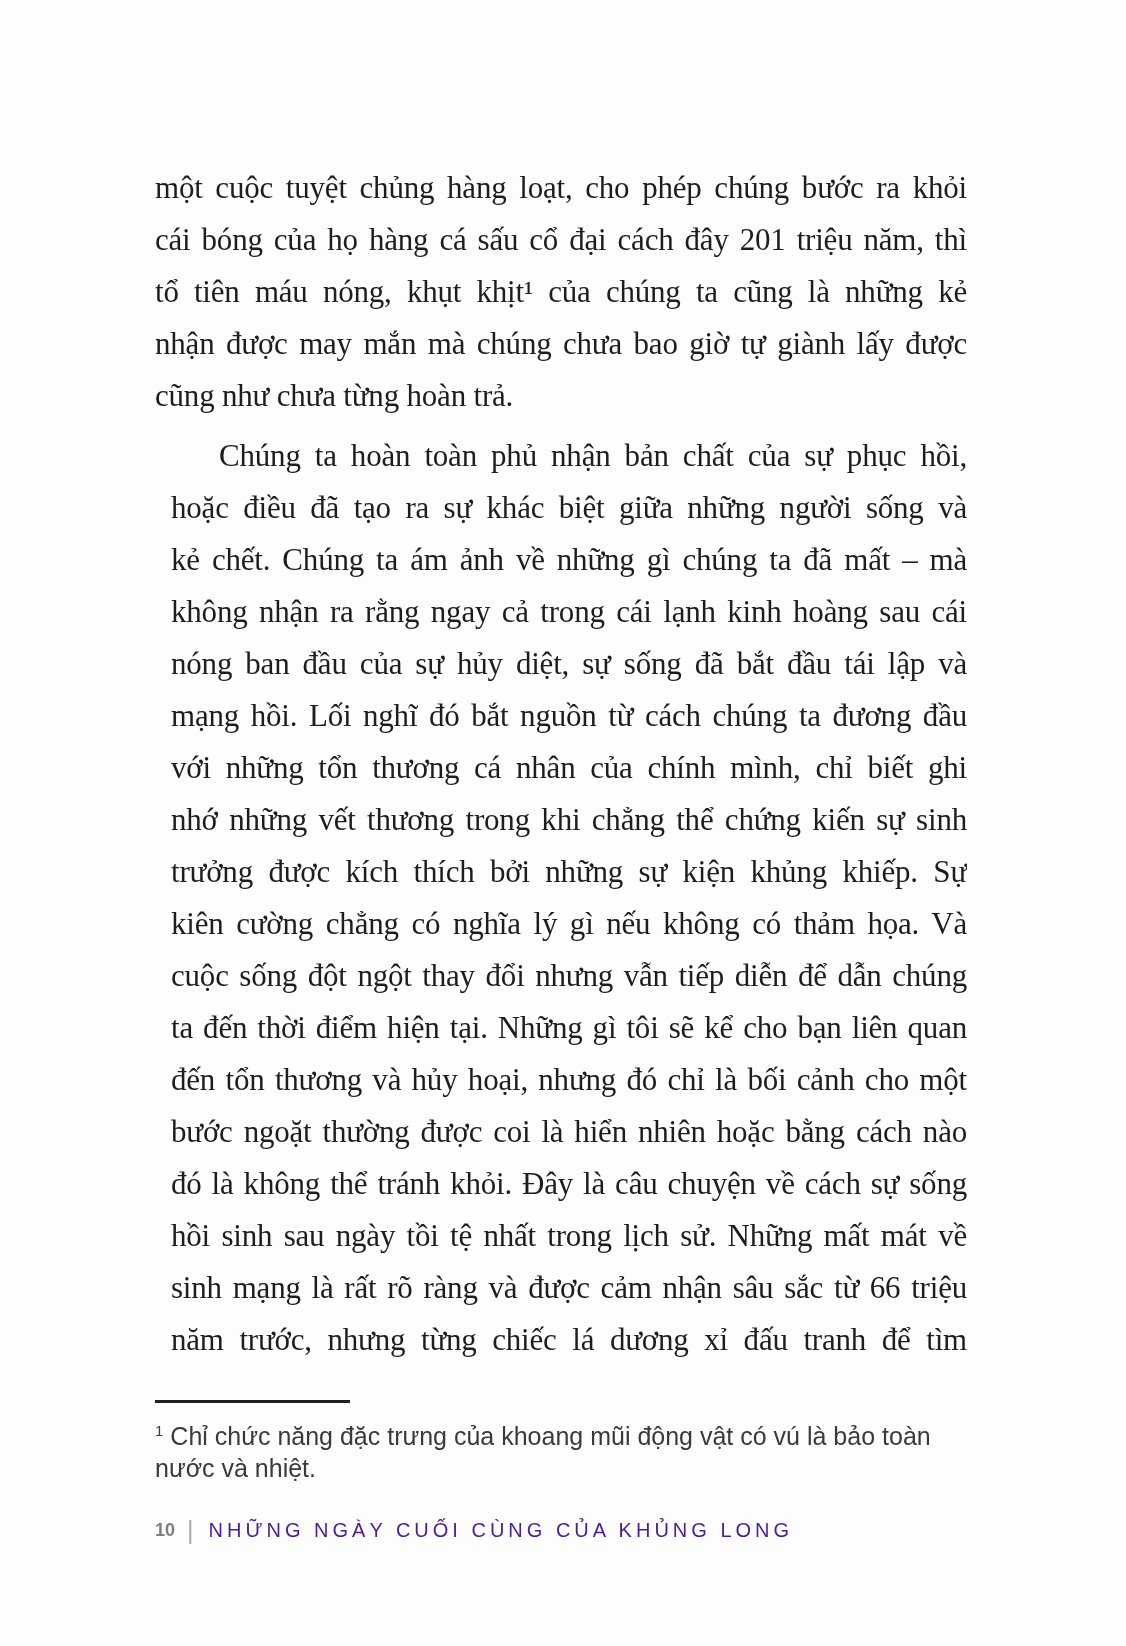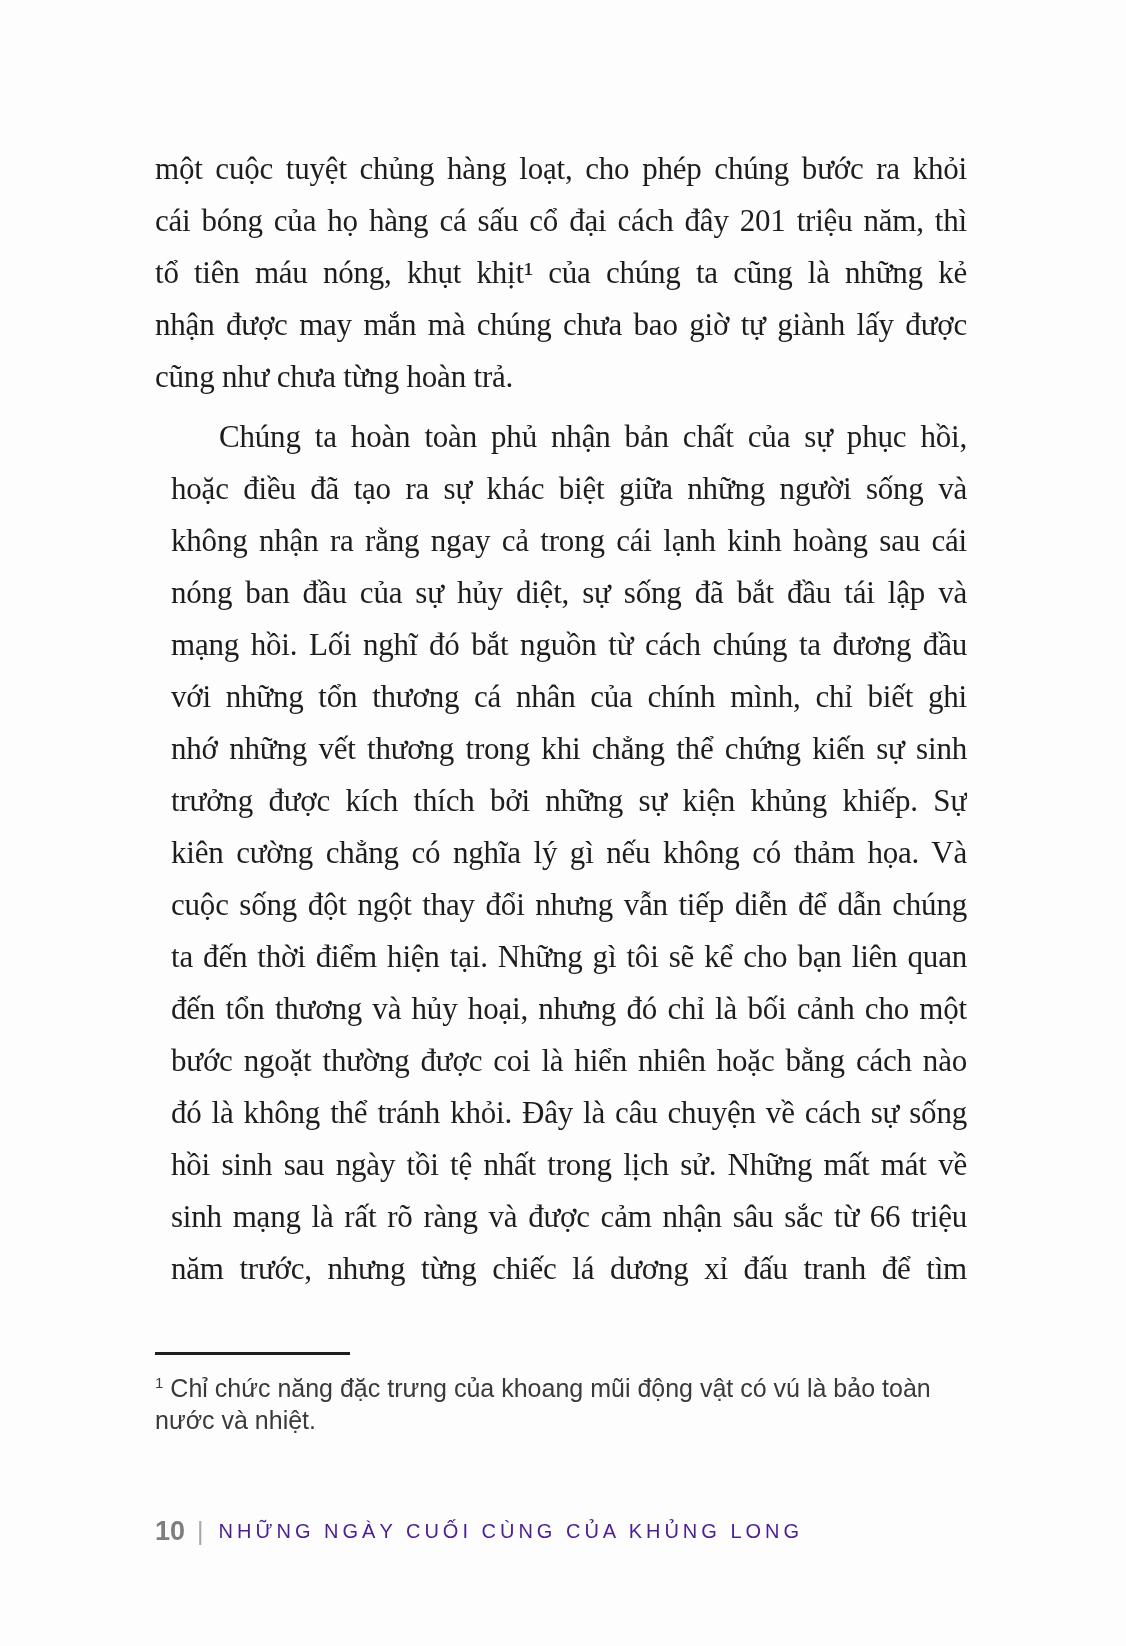--- a/index.html
+++ b/index.html
@@ -9,41 +9,41 @@
     height: 1646px;
     margin: 0 auto;
     background: #fdfdfd;
     overflow: hidden;
     font-family: "Liberation Serif", "DejaVu Serif", serif;
     color: #1d1d1d;
   }
   .text-block {
     position: absolute;
     left: 155px;
-    top: 143px;
+    top: 162px;
     width: 812px;
   }
   .para { margin: 0; padding: 0; }
   .para + .para { margin-top: 8px; margin-left: 16px; }
   .line {
     height: 52px;
     line-height: 52px;
     font-size: 31px;
     letter-spacing: -0.2px;
     white-space: nowrap;
     overflow: hidden;
     text-align: justify;
     text-align-last: justify;
   }
   .line.flush-left { text-align-last: left; }
   .line.indent { padding-left: 48px; }
   .footnote {
     position: absolute;
     left: 155px;
-    top: 1352px;
+    top: 1400px;
     width: 812px;
     font-family: "Liberation Sans", "DejaVu Sans", sans-serif;
   }
   .footnote-rule {
     width: 195px;
     height: 0;
     border-top: 3px solid #1f1f1f;
     margin: 0 0 12px 0;
   }
   .footnote-text {
@@ -57,21 +57,21 @@
   }
   .footer {
     position: absolute;
     left: 155px;
     top: 1516px;
     display: flex;
     align-items: center;
     font-family: "Liberation Sans", "DejaVu Sans", sans-serif;
   }
   .page-number {
-    font-size: 27px;
+    font-size: 18px;
     font-weight: bold;
     color: #7e7e7e;
   }
   .footer-sep {
     font-size: 25px;
     font-weight: normal;
     color: #a8a8a8;
     margin: 0 15px 0 12px;
   }
   .running-title {
@@ -91,20 +91,21 @@
       <div class="line">một cuộc tuyệt chủng hàng loạt, cho phép chúng bước ra khỏi</div>
       <div class="line">cái bóng của họ hàng cá sấu cổ đại cách đây 201 triệu năm, thì</div>
       <div class="line">tổ tiên máu nóng, khụt khịt¹ của chúng ta cũng là những kẻ</div>
       <div class="line">nhận được may mắn mà chúng chưa bao giờ tự giành lấy được</div>
       <div class="line flush-left">cũng như chưa từng hoàn trả.</div>
     </div>
 
     <div class="para">
       <div class="line indent">Chúng ta hoàn toàn phủ nhận bản chất của sự phục hồi,</div>
       <div class="line">hoặc điều đã tạo ra sự khác biệt giữa những người sống và</div>
+      <div class="line">kẻ chết. Chúng ta ám ảnh về những gì chúng ta đã mất – mà</div>
       <div class="line">không nhận ra rằng ngay cả trong cái lạnh kinh hoàng sau cái</div>
       <div class="line">nóng ban đầu của sự hủy diệt, sự sống đã bắt đầu tái lập và</div>
       <div class="line">mạng hồi. Lối nghĩ đó bắt nguồn từ cách chúng ta đương đầu</div>
       <div class="line">với những tổn thương cá nhân của chính mình, chỉ biết ghi</div>
       <div class="line">nhớ những vết thương trong khi chẳng thể chứng kiến sự sinh</div>
       <div class="line">trưởng được kích thích bởi những sự kiện khủng khiếp. Sự</div>
       <div class="line">kiên cường chẳng có nghĩa lý gì nếu không có thảm họa. Và</div>
       <div class="line">cuộc sống đột ngột thay đổi nhưng vẫn tiếp diễn để dẫn chúng</div>
       <div class="line">ta đến thời điểm hiện tại. Những gì tôi sẽ kể cho bạn liên quan</div>
       <div class="line">đến tổn thương và hủy hoại, nhưng đó chỉ là bối cảnh cho một</div>

